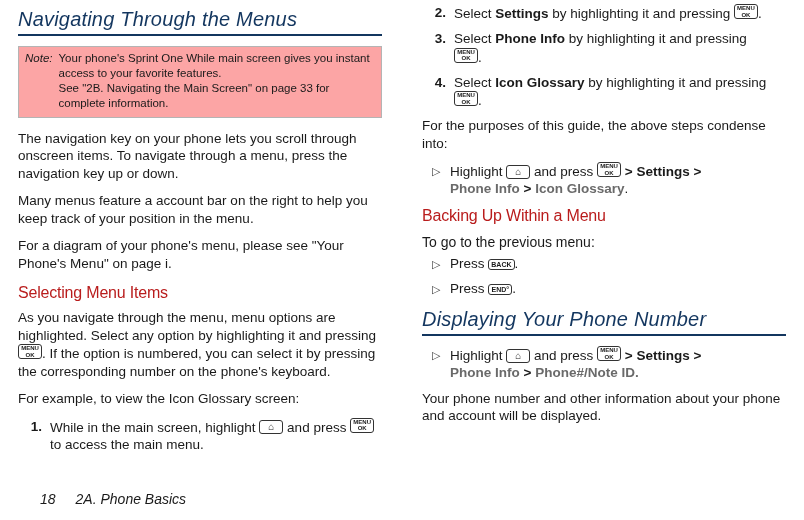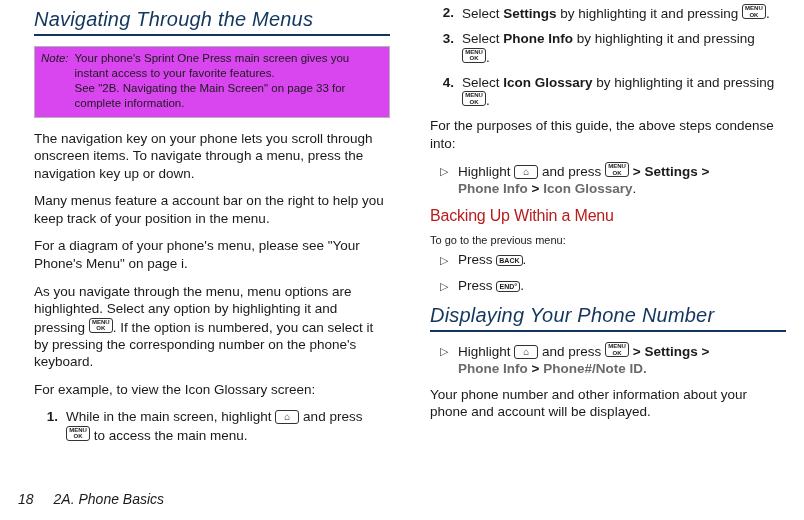--- a/index.html
+++ b/index.html
@@ -13,41 +13,40 @@
     color: #1a1a1a;
     line-height: 1.3;
     overflow: hidden;
   }
   .page {
     display: flex;
     gap: 40px;
     padding: 4px 18px 0 18px;
     box-sizing: border-box;
     height: 490px;
-    margin-left: 16px;
   }
   .col {
     flex: 1 1 0;
     min-width: 0;
   }
   h1.section {
     font-size: 20px;
     font-style: italic;
     font-weight: 400;
     color: #13365f;
     margin: 2px 0 2px 0;
     letter-spacing: 0.2px;
   }
   .rule {
     height: 2px;
     background: #13365f;
     margin: 0 0 10px 0;
   }
   .note-box {
-    background: #d946ef;
+    background: #fca5a5;
     border: 1px solid #b4b4b4;
     padding: 4px 6px 6px 6px;
     font-size: 11.5px;
     margin-bottom: 12px;
     display: flex;
     gap: 6px;
   }
   .note-box .note-label {
     font-style: italic;
     white-space: nowrap;
@@ -111,56 +110,58 @@
   }
   .key.tall {
     font-size: 6px;
     padding: 0px 2px;
     line-height: 6.5px;
   }
   .key.home {
     font-size: 10px;
   }
   .intro-line {
-    font-size: 11px;
+    font-size: 14px;
     margin: 0 0 4px 0;
   }
   .footer {
     display: flex;
     align-items: baseline;
     gap: 20px;
     padding: 0 0 6px 18px;
     font-style: italic;
     font-size: 14px;
     font-family: Arial, sans-serif;
+    margin-left: 22px;
   }
   .footer .pgnum { font-style: italic; }
   .footer .pgtitle { font-style: italic; }
 </style>
 </head>
 <body>
 
 <div class="page">
 
   <div class="col">
     <h1 class="section">Navigating Through the Menus</h1>
     <div class="rule"></div>
 
     <div class="note-box">
       <div class="note-label">Note:</div>
       <div class="note-body">
-        <div>Your phone's Sprint One Press main screen gives you instant access to your favorite features.</div>
+        <div>Your phone's Sprint One While main screen gives you instant access to your favorite features.</div>
         <div>See "2B. Navigating the Main Screen" on page 33 for complete information.</div>
       </div>
     </div>
 
     <p class="body">The navigation key on your phone lets you scroll through onscreen items. To navigate through a menu, press the navigation key up or down.</p>
     <p class="body">Many menus feature a account bar on the right to help you keep track of your position in the menu.</p>
     <p class="body">For a diagram of your phone's menu, please see "Your Phone's Menu" on page i.</p>
 
+    <h2 class="sub">Selecting Menu Items</h2>
 
     <p class="body">
       <span>As you navigate through the menu, menu options are highlighted. Select any option by highlighting it and pressing </span><span class="key tall"><span>MENU</span><br><span>OK</span></span><span>. If the option is numbered, you can select it by pressing the corresponding number on the phone's keyboard.</span>
     </p>
 
     <p class="body">For example, to view the Icon Glossary screen:</p>
 
     <div class="step">
       <div class="num">1.</div>
       <div class="txt">

